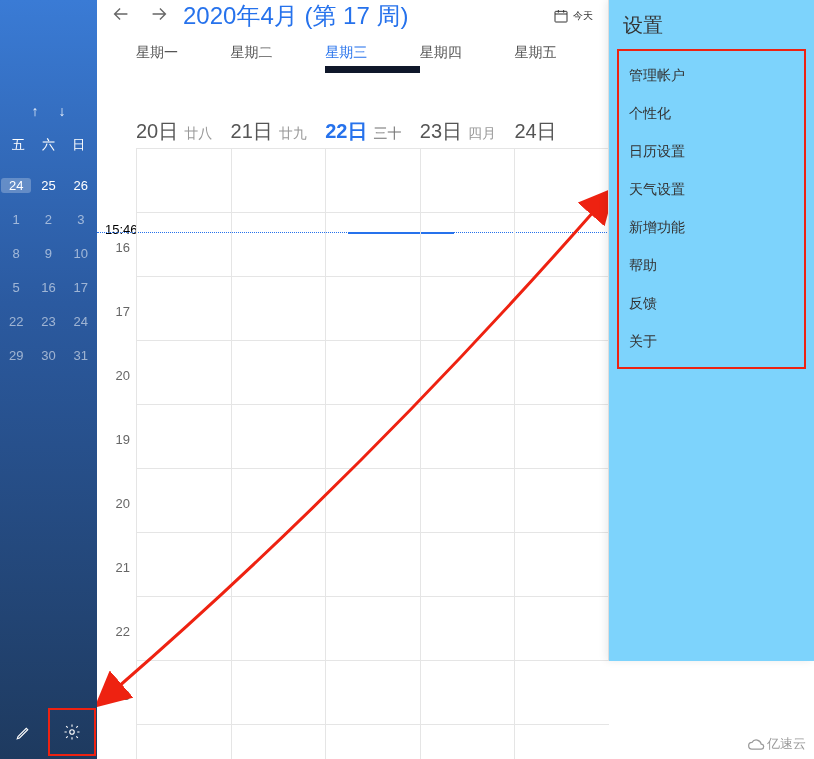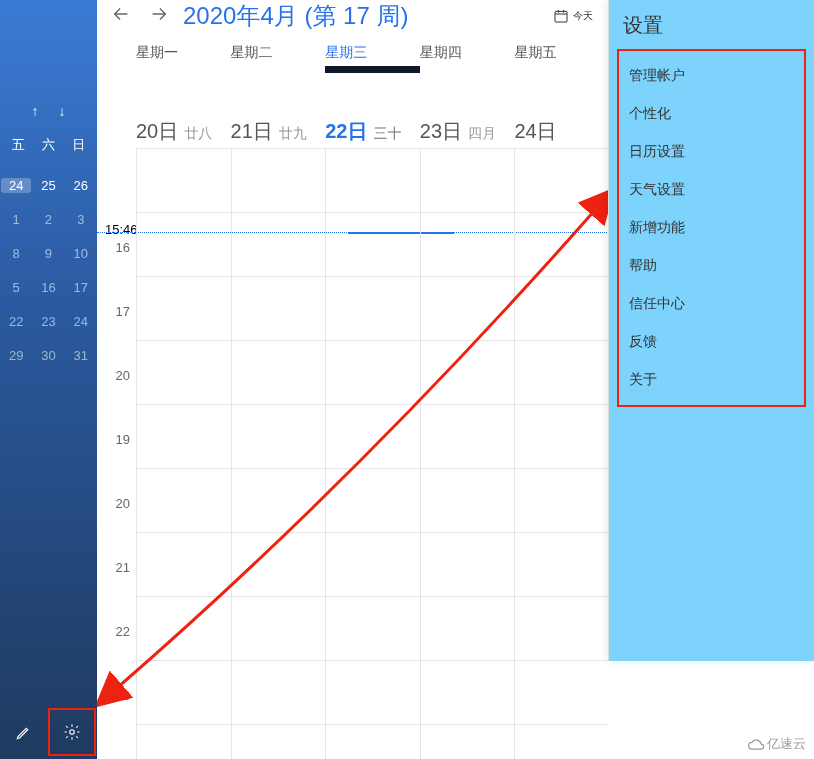--- a/index.html
+++ b/index.html
@@ -217,21 +217,20 @@
 
 <div class="settings-panel">
   <div class="settings-title">设置</div>
   <div class="settings-list">
     <div class="settings-item">管理帐户</div>
     <div class="settings-item">个性化</div>
     <div class="settings-item">日历设置</div>
     <div class="settings-item">天气设置</div>
     <div class="settings-item">新增功能</div>
     <div class="settings-item">帮助</div>
-    <div class="settings-item">信任中心</div>
     <div class="settings-item">反馈</div>
     <div class="settings-item">关于</div>
   </div>
 </div>
 
 <div class="watermark">
   <svg width="20" height="14" viewBox="0 0 24 16" fill="none" stroke="#999" stroke-width="1.5">
       <path d="M6 14a4 4 0 010-8 6 6 0 0111 2 3 3 0 010 6H6z"></path>
     </svg>
   <span>亿速云</span>

